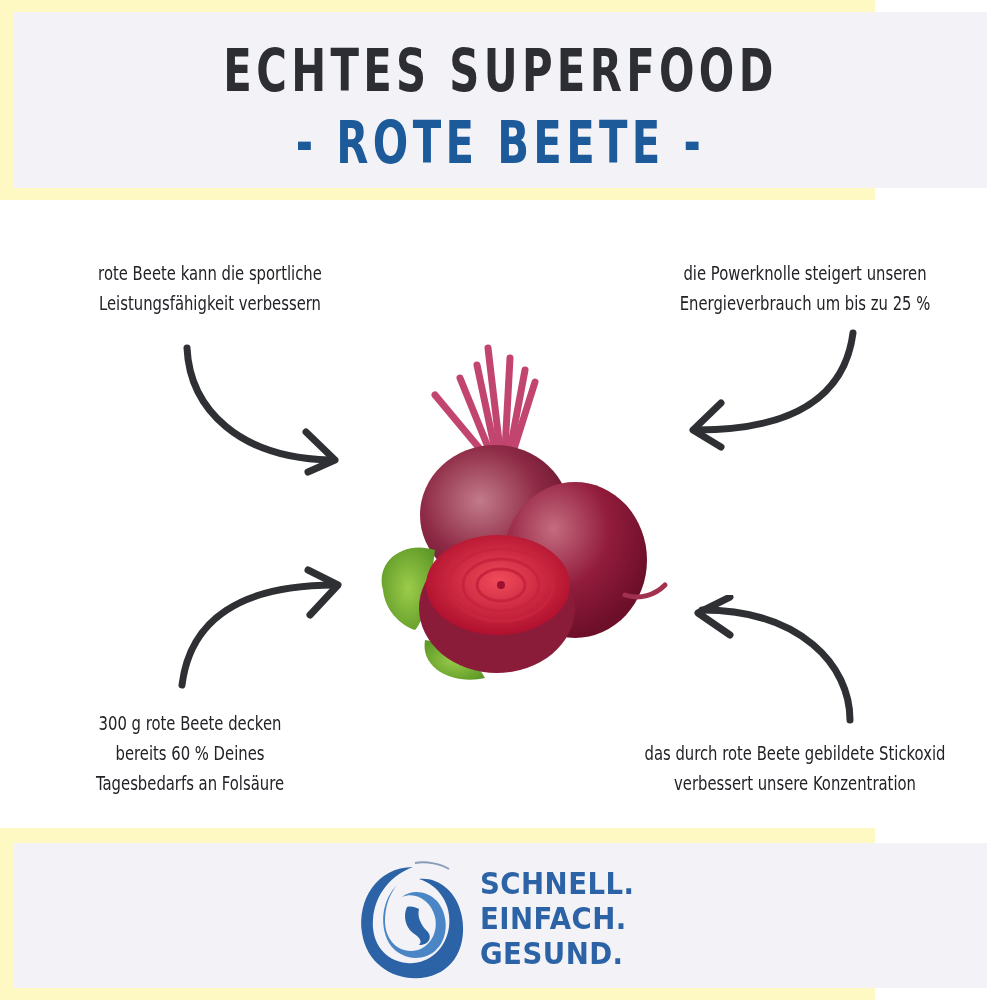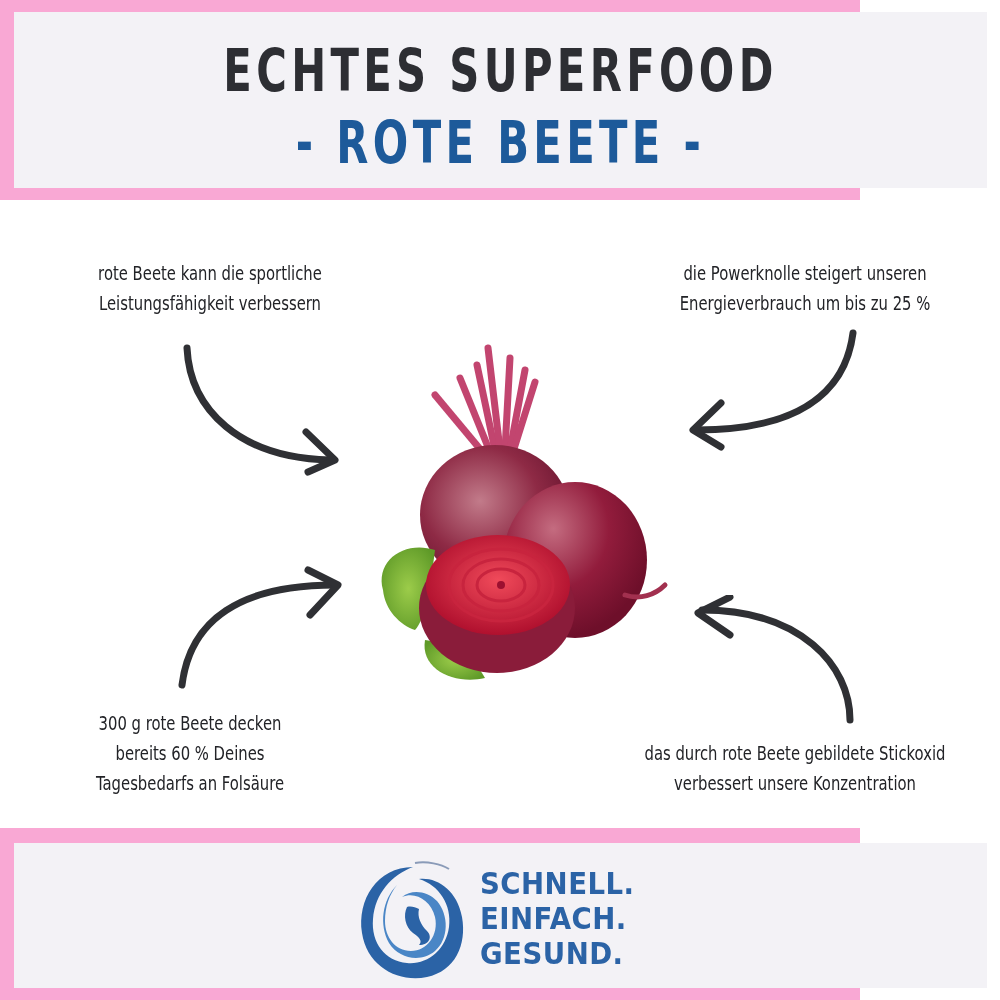--- a/index.html
+++ b/index.html
@@ -1,18 +1,18 @@
 <!DOCTYPE html>
 <html><head>
 <meta charset="utf-8">
 <style>
   html, body { margin:0; padding:0; }
   body { width:1000px; height:1000px; background:#ffffff; position:relative; overflow:hidden;
          font-family:"Liberation Sans", sans-serif; }
-  .band { position:absolute; left:0; width:860px; background:#f9a8d4; }
+  .band { position:absolute; left:0; width:860px; background:#fef9c3;padding-left:15px; }
   .panel { position:absolute; background:#f3f2f6; }
   #header { top:0; height:200px; }
   #header .panel { left:14px; top:12px; width:973px; height:176px; }
   #footer { top:828px; height:172px; }
   #footer .panel { left:14px; top:15px; width:973px; height:145px; }
 
   .title { position:absolute; left:0; width:100%; text-align:center;
            font-family:"DejaVu Sans", sans-serif; font-weight:bold;
            letter-spacing:6px; transform-origin:center; }
   .title1 { top:25px; font-size:58px; color:#2d2e33; transform:scaleX(0.72); }

